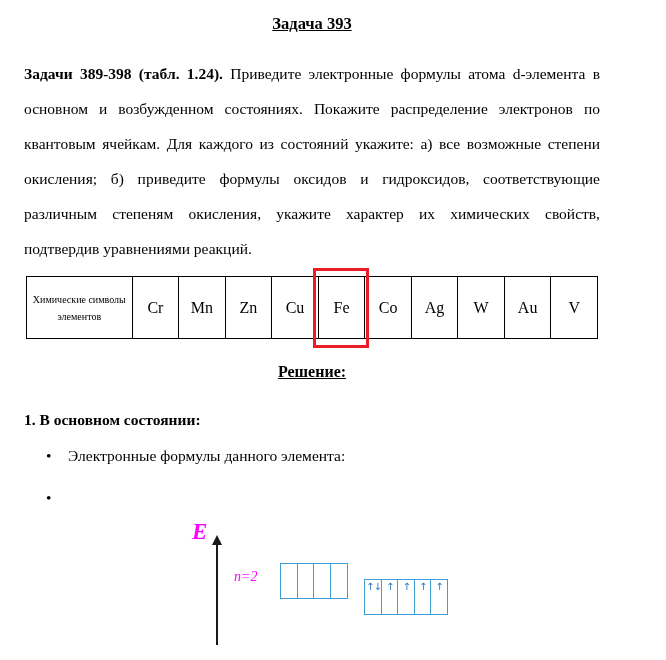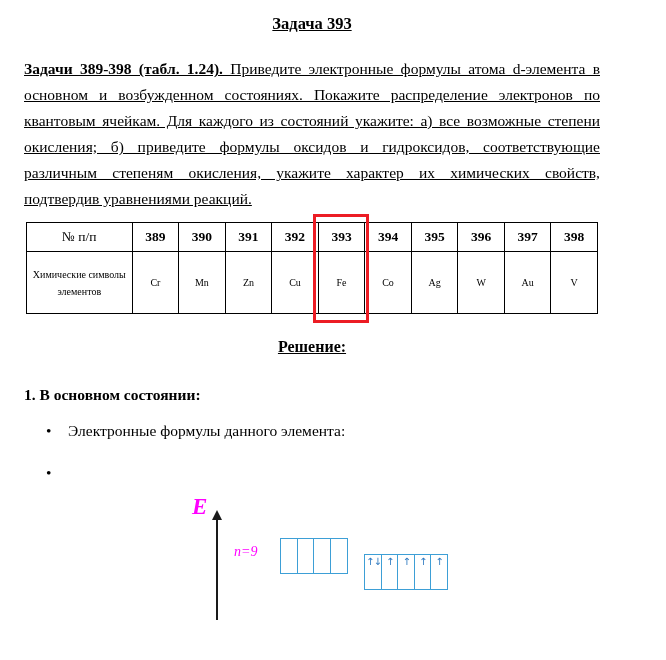--- a/index.html
+++ b/index.html
@@ -8,28 +8,28 @@
     font-family: "Liberation Serif", "DejaVu Serif", serif;
     color: #000;
     padding: 10px 32px 0 24px;
     font-size: 15.5px;
     width: 632px; height: 660px;
   }
   .title {
     text-align: center; font-size: 16.5px; font-weight: bold;
     text-decoration: underline; margin: 4px 0 22px 0;
   }
-  .intro { text-align: justify; line-height: 26px; text-decoration: underline; }
+  .intro { text-align: justify; line-height: 35px; }
   .table-wrap { position: relative; margin: 10px 2px 0 2px; }
   table.elements { width: 100%; border-collapse: collapse; table-layout: fixed; text-align: center; }
   table.elements td { border: 1px solid #000; padding: 3px 2px; font-size: 13.5px; vertical-align: middle; }
   col.c-hdr { width: 18.5%; }
   tr.numbers td { font-weight: bold; height: 29px; }
   tr.numbers td.hdr { font-weight: normal; }
-  tr.symbols td { height: 62px; font-size: 10px; }
+  tr.symbols td { height: 62px; font-size: 16px; }
   tr.symbols td.hdr { font-size: 10px; line-height: 17px; }
   .highlight-box {
     position: absolute; top: -8px; bottom: -9px;
     left: calc(51.1% - 5px); width: calc(8.15% + 9px);
     border: 3px solid #ec1c24; pointer-events: none;
   }
   .solution-heading {
     text-align: center; font-size: 16px; font-weight: bold;
     text-decoration: underline; margin-top: 24px;
   }
@@ -80,33 +80,20 @@
           <col>
           <col>
           <col>
           <col>
           <col>
           <col>
           <col>
           <col>
       </colgroup>
       <tbody>
-          <tr class="numbers">
-        <td class="hdr">№ п/п</td>
-        <td>389</td>
-        <td>390</td>
-        <td>391</td>
-        <td>392</td>
-        <td>393</td>
-        <td>394</td>
-        <td>395</td>
-        <td>396</td>
-        <td>397</td>
-        <td>398</td>
-      </tr>
       <tr class="symbols">
         <td class="hdr">Химические символы элементов</td>
         <td>Cr</td>
         <td>Mn</td>
         <td>Zn</td>
         <td>Cu</td>
         <td>Fe</td>
         <td>Co</td>
         <td>Ag</td>
         <td>W</td>
@@ -130,21 +117,21 @@
 
 
   <div class="bullet-row second">
     <span class="bullet">•</span>
   </div>
 
   <div class="diagram">
     <span class="e-label">E</span>
     <div class="axis-arrow"></div>
     <div class="axis"></div>
-    <span class="n-label">n=9</span>
+    <span class="n-label">n=2</span>
     <div class="cells n4">
       <div class="cell"></div>
       <div class="cell"></div>
       <div class="cell"></div>
       <div class="cell"></div>
     </div>
     <div class="cells d3">
       <div class="cell">↑↓</div>
       <div class="cell">↑</div>
       <div class="cell">↑</div>

